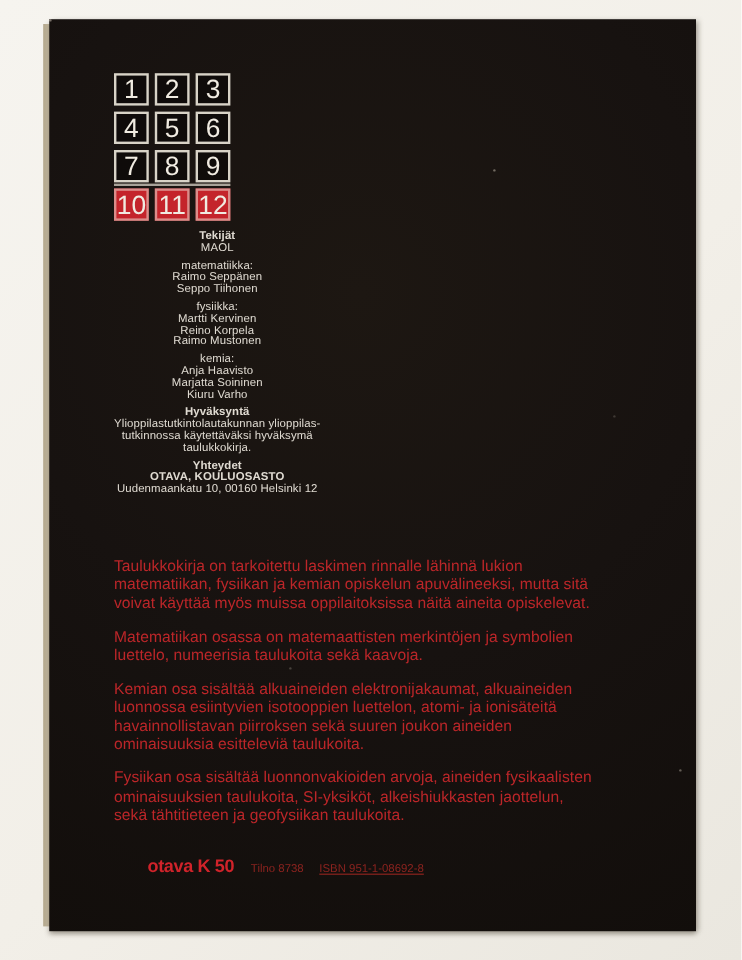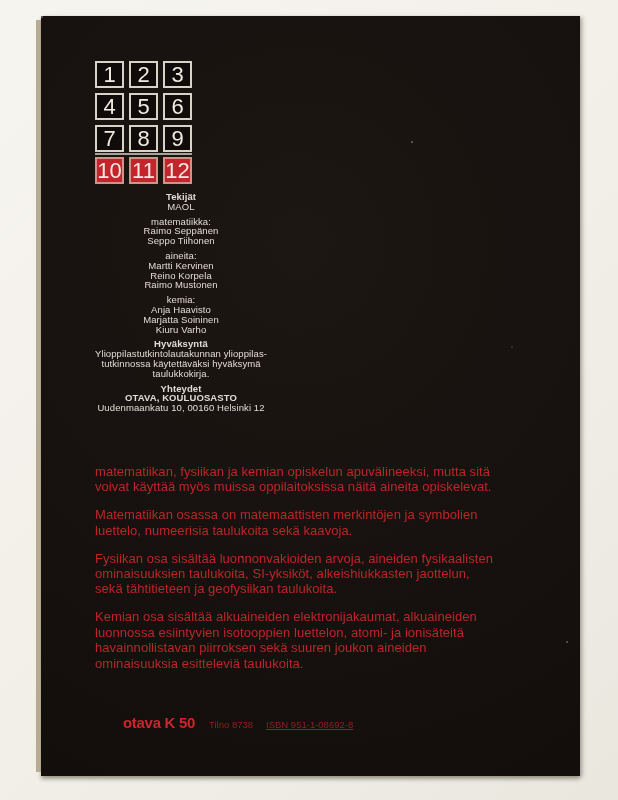--- a/index.html
+++ b/index.html
@@ -95,21 +95,21 @@
         <div class="credit-group">
           <div class="credit-line bold">Tekijät</div>
           <div class="credit-line">MAOL</div>
         </div>
         <div class="credit-group">
           <div class="credit-line">matematiikka:</div>
           <div class="credit-line">Raimo Seppänen</div>
           <div class="credit-line">Seppo Tiihonen</div>
         </div>
         <div class="credit-group">
-          <div class="credit-line">aineita:</div>
+          <div class="credit-line">fysiikka:</div>
           <div class="credit-line">Martti Kervinen</div>
           <div class="credit-line">Reino Korpela</div>
           <div class="credit-line">Raimo Mustonen</div>
         </div>
         <div class="credit-group">
           <div class="credit-line">kemia:</div>
           <div class="credit-line">Anja Haavisto</div>
           <div class="credit-line">Marjatta Soininen</div>
           <div class="credit-line">Kiuru Varho</div>
         </div>
@@ -121,37 +121,38 @@
         </div>
         <div class="credit-group">
           <div class="credit-line bold">Yhteydet</div>
           <div class="credit-line bold">OTAVA, KOULUOSASTO</div>
           <div class="credit-line">Uudenmaankatu 10, 00160 Helsinki 12</div>
         </div>
       </div>
 
     <div id="blurbs">
         <div class="blurb">
+          <div class="blurb-line">Taulukkokirja on tarkoitettu laskimen rinnalle lähinnä lukion</div>
           <div class="blurb-line">matematiikan, fysiikan ja kemian opiskelun apuvälineeksi, mutta sitä</div>
           <div class="blurb-line">voivat käyttää myös muissa oppilaitoksissa näitä aineita opiskelevat.</div>
         </div>
         <div class="blurb">
           <div class="blurb-line">Matematiikan osassa on matemaattisten merkintöjen ja symbolien</div>
           <div class="blurb-line">luettelo, numeerisia taulukoita sekä kaavoja.</div>
         </div>
         <div class="blurb">
-          <div class="blurb-line">Fysiikan osa sisältää luonnonvakioiden arvoja, aineiden fysikaalisten</div>
-          <div class="blurb-line">ominaisuuksien taulukoita, SI-yksiköt, alkeishiukkasten jaottelun,</div>
-          <div class="blurb-line">sekä tähtitieteen ja geofysiikan taulukoita.</div>
-        </div>
-        <div class="blurb">
           <div class="blurb-line">Kemian osa sisältää alkuaineiden elektronijakaumat, alkuaineiden</div>
           <div class="blurb-line">luonnossa esiintyvien isotooppien luettelon, atomi- ja ionisäteitä</div>
           <div class="blurb-line">havainnollistavan piirroksen sekä suuren joukon aineiden</div>
           <div class="blurb-line">ominaisuuksia esitteleviä taulukoita.</div>
+        </div>
+        <div class="blurb">
+          <div class="blurb-line">Fysiikan osa sisältää luonnonvakioiden arvoja, aineiden fysikaalisten</div>
+          <div class="blurb-line">ominaisuuksien taulukoita, SI-yksiköt, alkeishiukkasten jaottelun,</div>
+          <div class="blurb-line">sekä tähtitieteen ja geofysiikan taulukoita.</div>
         </div>
       </div>
 
     <div id="footer">
       <span class="publisher">otava K 50</span>
       <span class="order">Tilno 8738</span>
       <span class="isbn">ISBN 951-1-08692-8</span>
     </div>
 
     <div id="specks"></div>

